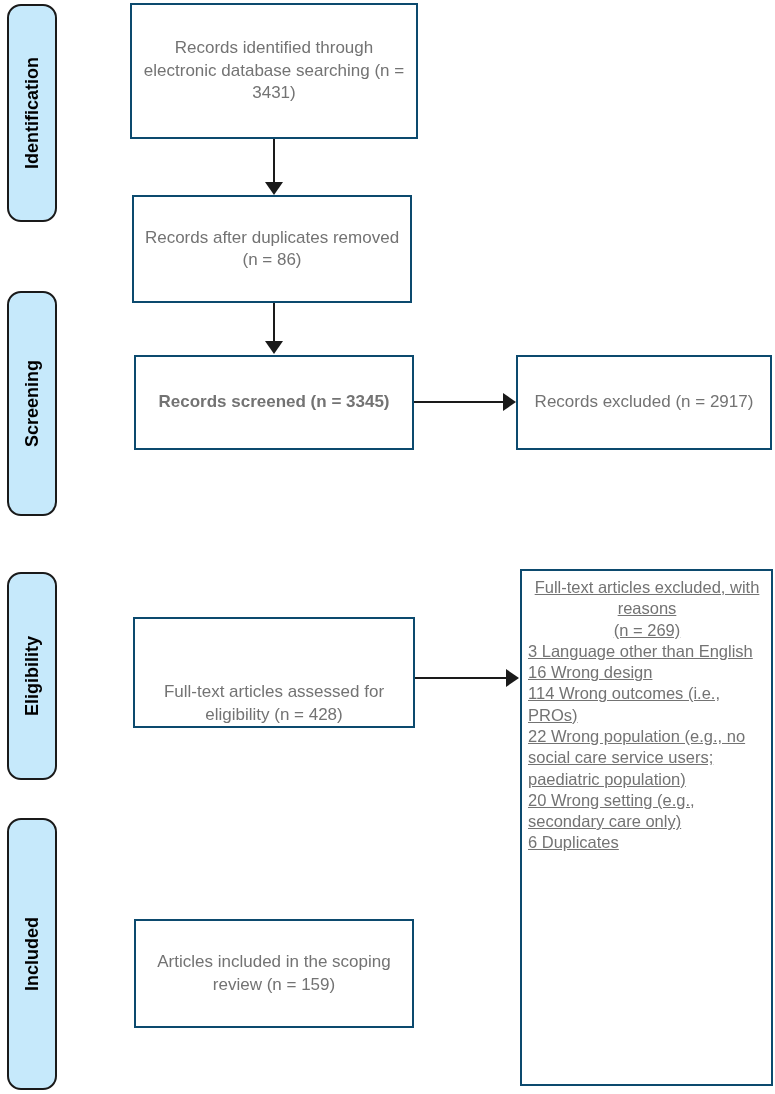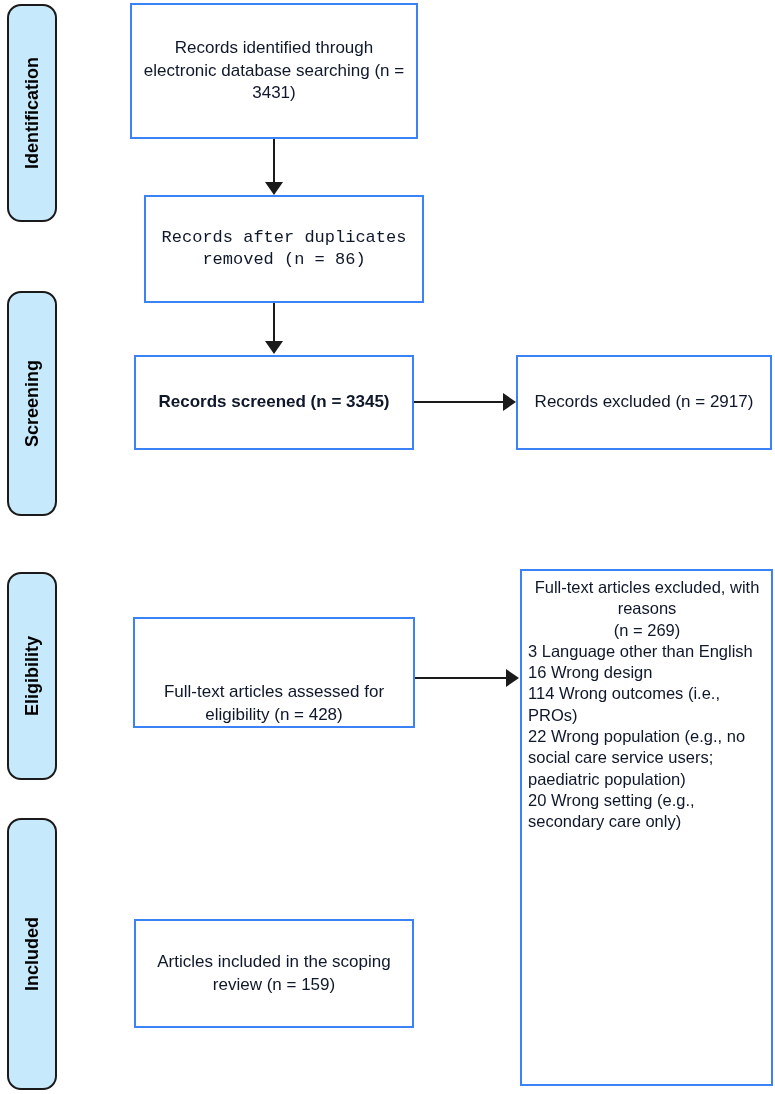--- a/index.html
+++ b/index.html
@@ -45,46 +45,47 @@
 
   #pill-identification { top: 4px;   height: 218px; }
   #pill-screening     { top: 291px;  height: 225px; }
   #pill-eligibility   { top: 572px;  height: 208px; }
   #pill-included      { top: 818px;  height: 272px; }
 
   
   .flow-box {
     position: absolute;
     background: #ffffff;
-    border: 2px solid #3b82f6;
+    border: 2px solid #0c4a6e;
     box-sizing: border-box;
     display: flex;
     align-items: center;
     justify-content: center;
     text-align: center;
-    color: #0f172a;
+    color: #737373;
     font-size: 17px;
     line-height: 1.32;
   }
   .flow-box .box-text { padding: 0 6px; width: 100%; }
 
   #box-identified  { left: 130px; top: 3px;   width: 288px; height: 136px; }
-  #box-duplicates  { left: 144px; top: 195px; width: 280px; height: 108px; font-family: Liberation Mono, monospace; }
+  #box-duplicates  { left: 132px; top: 195px; width: 280px; height: 108px; }
   #box-screened    { left: 134px; top: 355px; width: 280px; height: 95px; font-weight: bold;  }
   #box-excluded    { left: 516px; top: 355px; width: 256px; height: 95px; text-align: center;  }
   #box-fulltext    { left: 133px; top: 617px; width: 282px; height: 111px; align-items: flex-end; }
   #box-included    { left: 134px; top: 919px; width: 280px; height: 109px; }
 
   
   #box-reasons {
     left: 520px; top: 569px; width: 253px; height: 517px;
     align-items: flex-start;
     justify-content: flex-start;
     font-size: 16.5px;
     line-height: 1.29;
+    text-decoration: underline;
   }
   #box-reasons .reasons-inner {
     width: 100%;
     padding: 6px 5px 0 6px;
     box-sizing: border-box;
   }
   #box-reasons .reasons-head {
     text-align: center;
     white-space: pre-line;
   }
@@ -184,20 +185,21 @@
   <div class="flow-box" id="box-reasons">
     <div class="reasons-inner">
       <div class="reasons-head">Full-text articles excluded, with reasons
 (n =  269)</div>
       <div class="reasons-list">
           <span class="reason-item">3 Language other than English</span>
           <span class="reason-item">16 Wrong design</span>
           <span class="reason-item">114 Wrong outcomes (i.e.,  PROs)</span>
           <span class="reason-item">22 Wrong population (e.g., no social care service users; paediatric population)</span>
           <span class="reason-item">20 Wrong setting (e.g., secondary care only)</span>
+          <span class="reason-item">6 Duplicates</span>
         </div>
     </div>
   </div>
 
   <div class="conn-line-v" id="conn1-line"></div>
   <div class="arrow-down" id="conn1-arrow"></div>
 
   <div class="conn-line-v" id="conn2-line"></div>
   <div class="arrow-down" id="conn2-arrow"></div>
 

